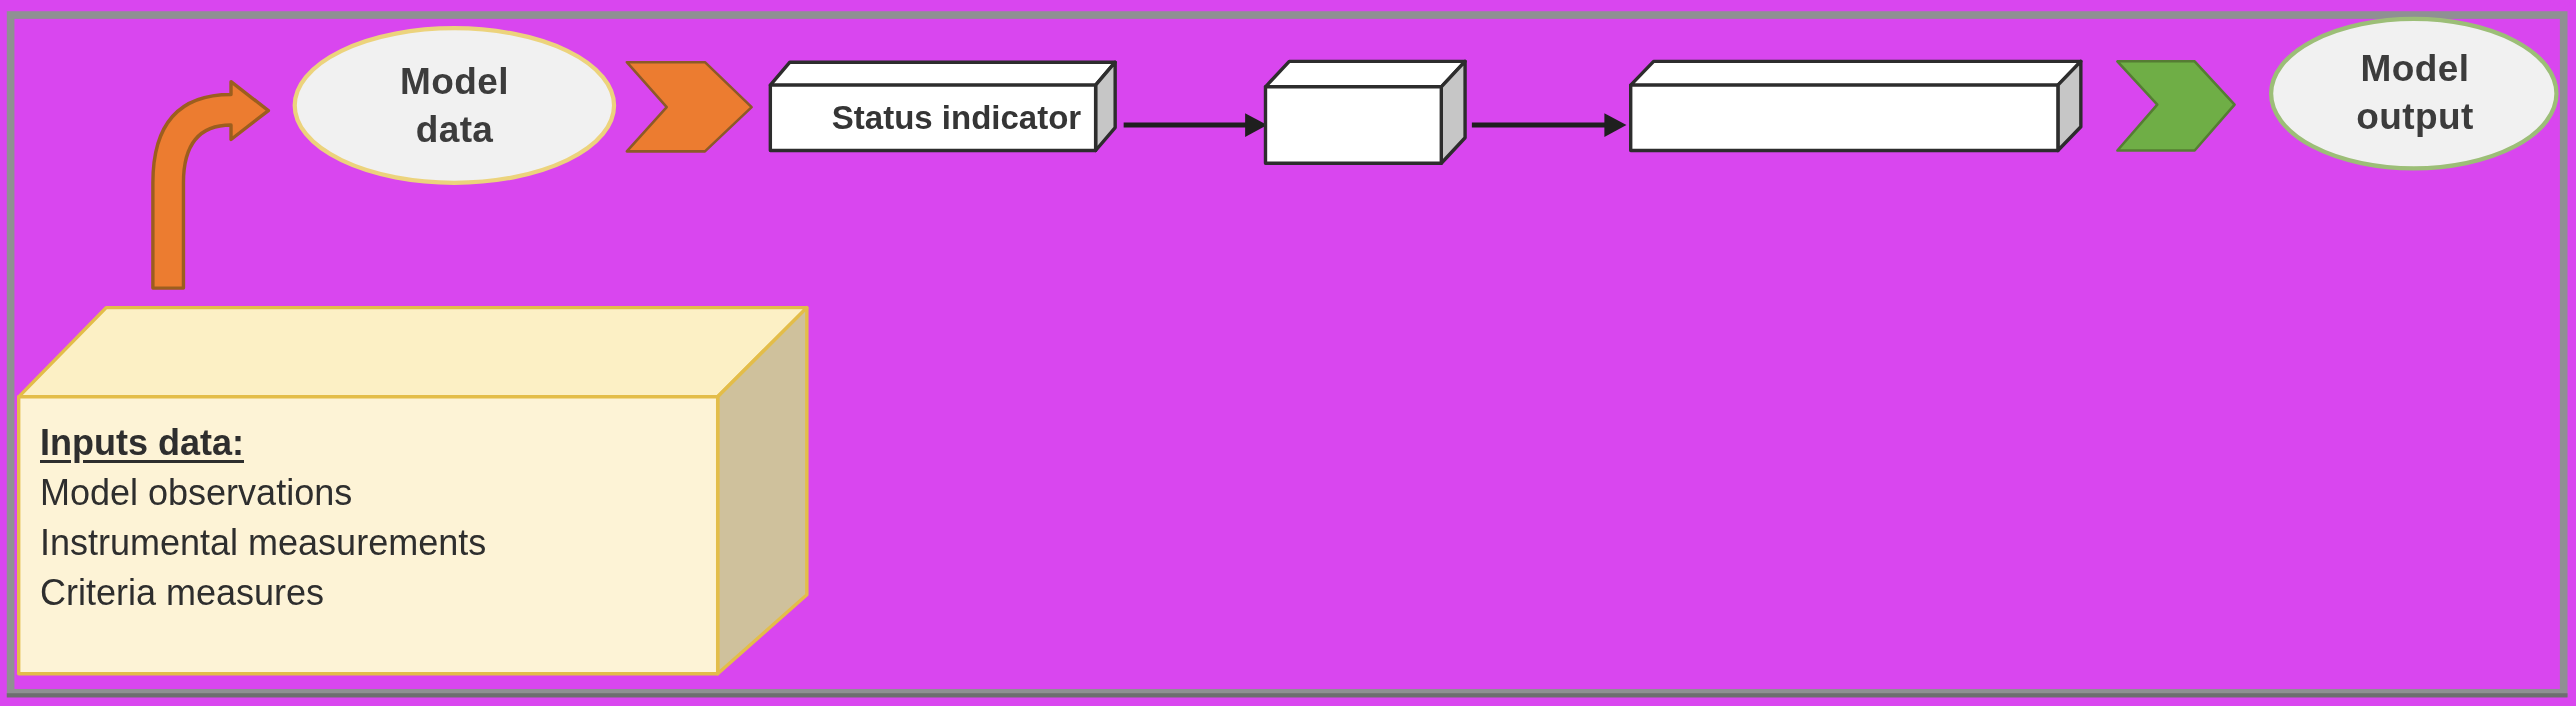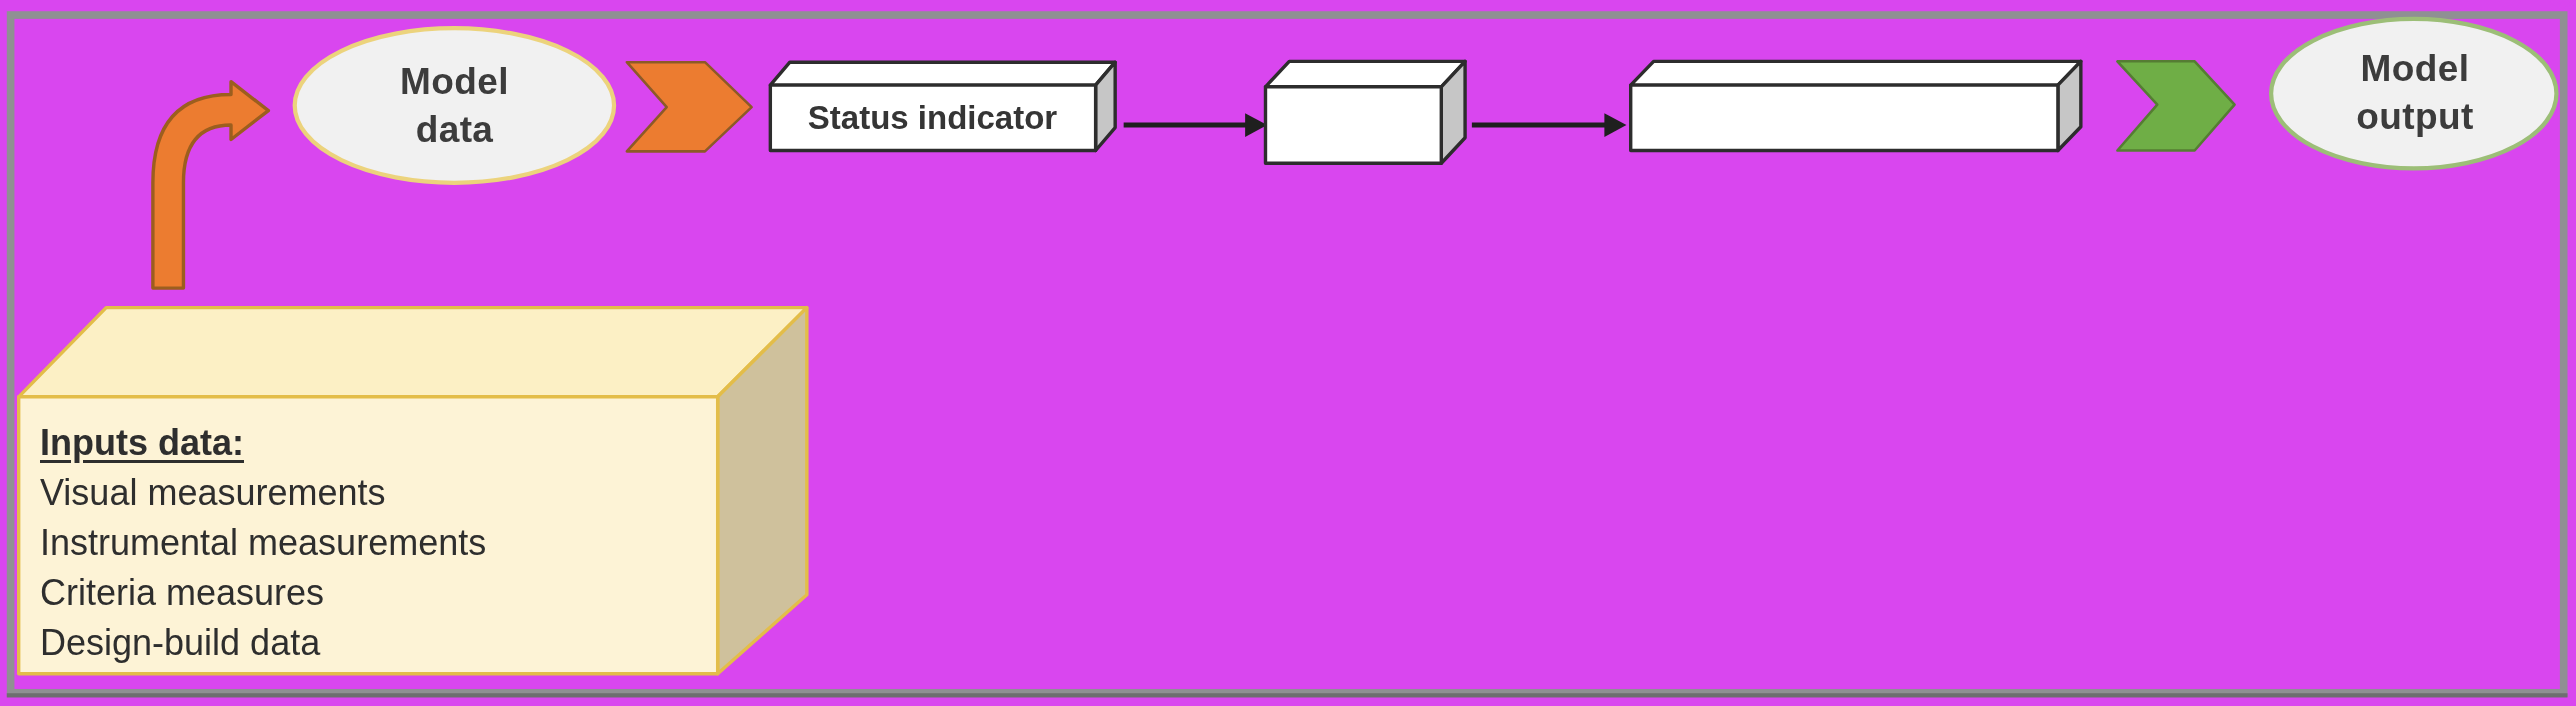--- a/index.html
+++ b/index.html
@@ -31,20 +31,21 @@
     line-height: 48px;
     font-weight: 600;
     color: #3c3c3c;
     letter-spacing: 0.4px;
   }
   .box-label {
     font-size: 33px;
     font-weight: 600;
     color: #353535;
     white-space: nowrap;
+    padding-left: 24px;
   }
   .inputs-text {
     position: absolute;
     left: 40px;
     top: 418px;
     width: 654px;
     font-size: 36px;
     line-height: 50px;
     color: #2e2e2e;
   }
@@ -118,20 +119,19 @@
 
 
 
   <div class="label ellipse-label" style="left:2273px; top:20.4px; width:284px; height:146px;">
     <span>Model</span>
     <span>output</span>
   </div>
 
   <div class="inputs-text">
     <div class="title">Inputs data:</div>
-    <div>Visual measurements</div>
+    <div>Model observations</div>
     <div>Instrumental measurements</div>
     <div>Criteria measures</div>
-    <div>Design-build data</div>
   </div>
 
 </div>
 
 
 </body></html>

